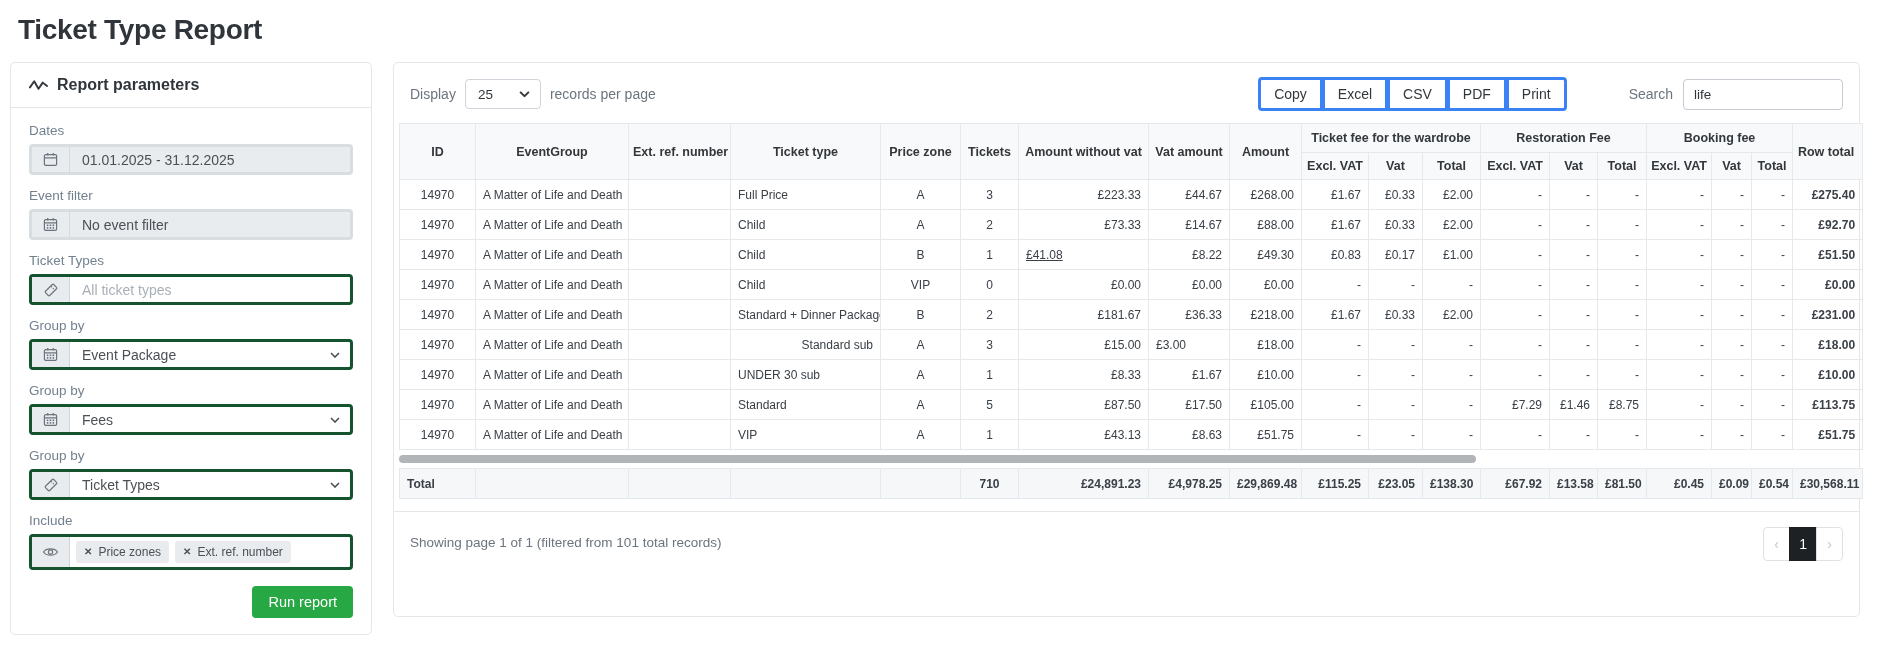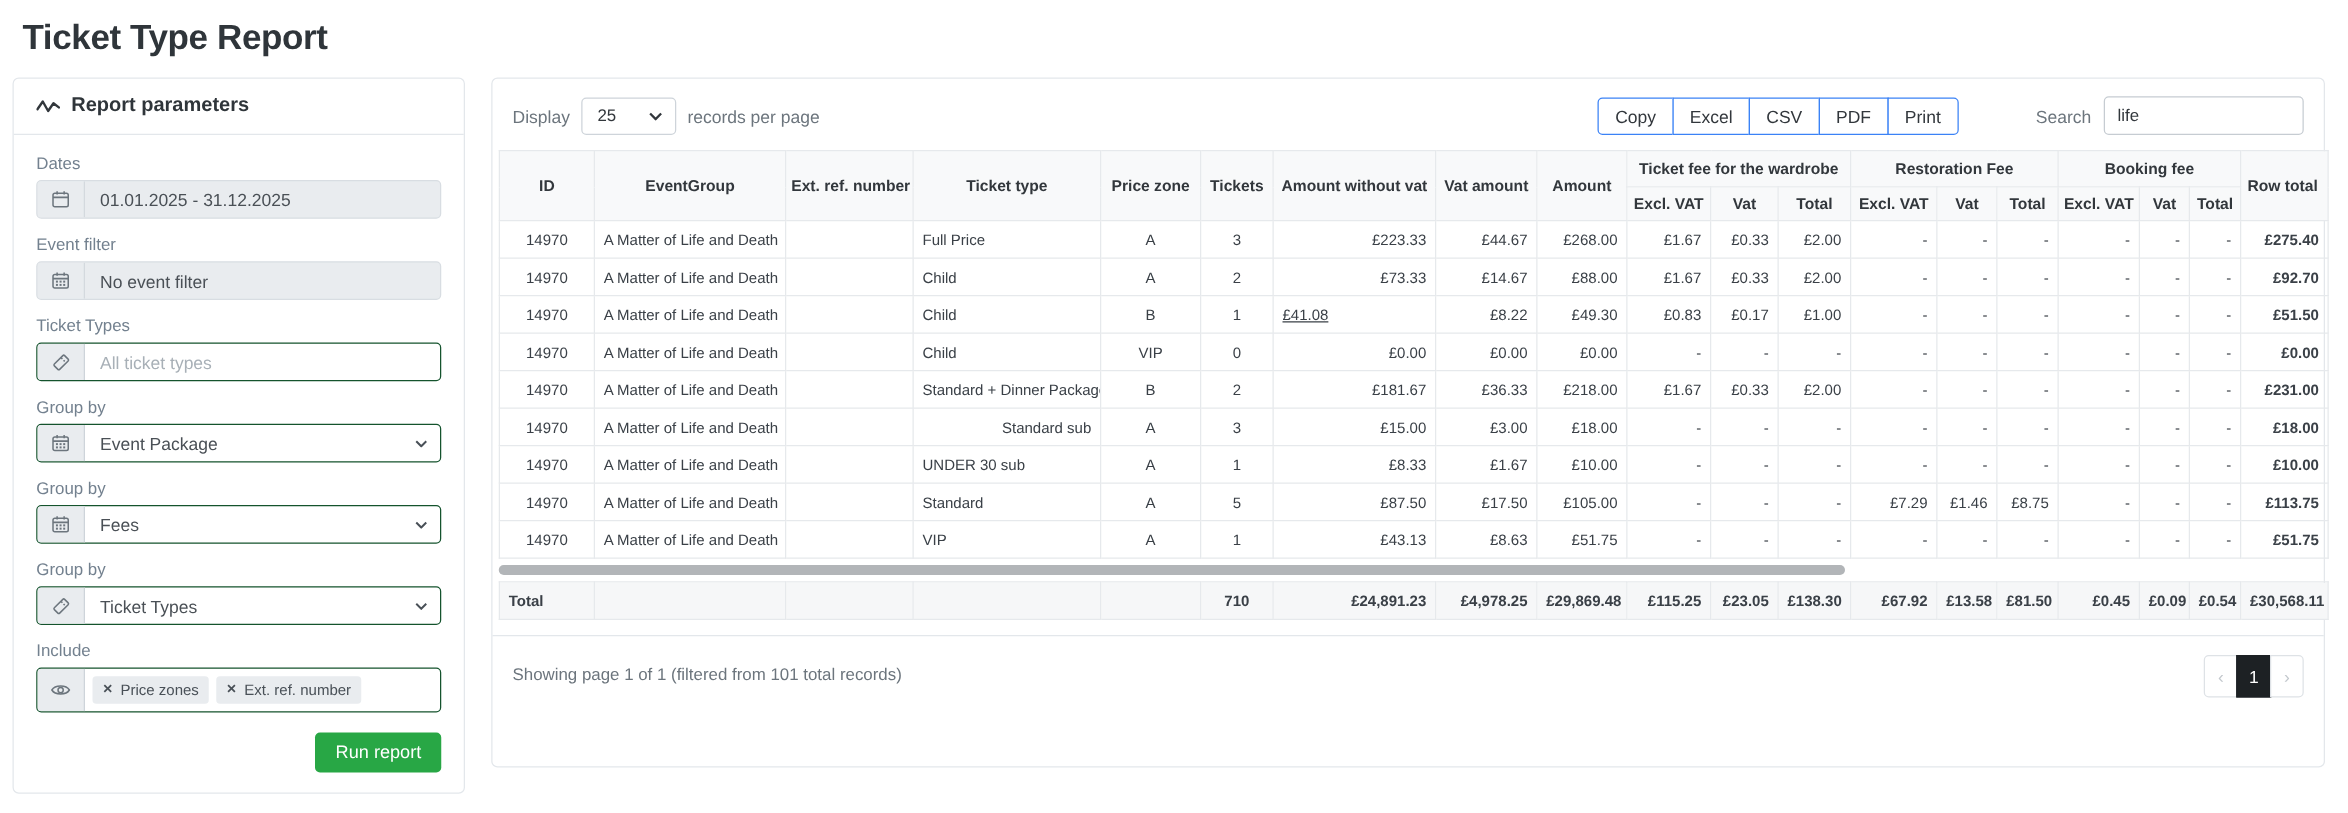--- a/index.html
+++ b/index.html
@@ -12,41 +12,41 @@
   
   .card { background:#fff; border:1px solid #e3e7eb; border-radius:5px; }
 
   
   .sidebar { width:362px; flex:0 0 362px; }
   .card-header { display:flex; align-items:center; gap:9px; padding:13px 18px; border-bottom:1px solid #e3e7eb; }
   .card-title { font-weight:bold; font-size:16px; color:#2f353a; }
   .card-body { padding:15px 18px 16px; }
   .field { margin-bottom:13px; }
   .field-label { color:#73818f; font-size:13.5px; margin-bottom:6px; }
-  .control { position:relative; display:flex; align-items:stretch; height:31px; border:1px solid #14532d; border-radius:4px; background:#fff; overflow:hidden; }
+  .control { position:relative; display:flex; align-items:stretch; height:31px; border:3px solid #14532d; border-radius:4px; background:#fff; overflow:hidden; }
   .control.gray { background:#e9ecef; border-color:#d8dde2; }
   .igicon { flex:0 0 38px; display:flex; align-items:center; justify-content:center; background:#e9ecef; border-right:1px solid #ced4da; color:#6c757d; }
   .control.gray .igicon { border-right-color:#d4d9de; }
   .igvalue { flex:1; display:flex; align-items:center; padding:0 12px; font-size:14px; color:#4a5056; white-space:nowrap; }
   .igvalue.placeholder { color:#a8b0b7; }
   .chev { position:absolute; right:10px; top:50%; transform:translateY(-50%); }
   .tags { flex:1; display:flex; align-items:center; gap:6px; padding:0 6px; }
   .tag { display:inline-flex; align-items:center; gap:6px; background:#e9ecef; border-radius:3px; padding:4px 8px; font-size:12px; color:#495057; white-space:nowrap; }
   .tag-x { font-size:10px; font-weight:bold; color:#495057; line-height:1; cursor:pointer; }
   .run-row { display:flex; justify-content:flex-end; margin-top:16px; }
   .run-btn { background:#28a745; color:#fff; border:none; border-radius:4px; padding:8px 16px; font-size:14.5px; font-family:inherit; cursor:pointer; }
 
   
   .main { width:1467px; flex:0 0 1467px; display:flex; flex-direction:column; }
   .toolbar { display:flex; justify-content:space-between; align-items:center; padding:14px 16px 12px; }
   .display-group { display:flex; align-items:center; gap:9px; color:#6c757d; font-size:14px; }
   .select-box { position:relative; min-width:76px; height:30px; display:flex; align-items:center; padding:0 26px 0 12px; border:1px solid #ced4da; border-radius:4px; color:#32373c; font-size:13.5px; background:#fff; cursor:pointer; }
   .toolbar-right { display:flex; align-items:center; gap:62px; }
   .btn-group { display:flex; }
-  .btn-group button { background:#fff; border:1px solid #3b82f6; color:#32373c; font-size:14px; font-family:inherit; padding:6px 13px; margin-left:-1px; cursor:pointer; }
+  .btn-group button { background:#fff; border:3px solid #3b82f6; color:#32373c; font-size:14px; font-family:inherit; padding:6px 13px; margin-left:-1px; cursor:pointer; }
   .btn-group button:first-child { border-radius:4px 0 0 4px; margin-left:0; }
   .btn-group button:last-child { border-radius:0 4px 4px 0; }
   .search-group { display:flex; align-items:center; gap:10px; color:#6c757d; font-size:14px; }
   .search-group input { width:160px; height:31px; border:1px solid #c6ccd2; border-radius:4px; padding:0 10px; font-size:13.5px; font-family:inherit; color:#32373c; outline:none; }
 
   .table-zone { padding:0 5px; }
   table.report { width:100%; border-collapse:collapse; table-layout:fixed; font-size:12px; }
   table.report th, table.report td { border:1px solid #e6e9ec; overflow:hidden; white-space:nowrap; }
   table.report thead th { background:#f8f9fa; color:#32373c; font-weight:bold; font-size:12.5px; text-align:center; vertical-align:middle; padding:6px 4px; }
   table.report thead tr.grp th { height:29px; }
@@ -429,21 +429,21 @@
                 <td class="bold" style="text-align: right;">£231.00</td>
               </tr>
               <tr>
                 <td style="text-align: center;">14970</td>
                 <td style="text-align: left;">A Matter of Life and Death</td>
                 <td style="text-align: left;"></td>
                 <td style="text-align: right;">Standard sub</td>
                 <td style="text-align: center;">A</td>
                 <td style="text-align: center;">3</td>
                 <td style="text-align: right;">£15.00</td>
-                <td style="text-align: right;">£3.00</td>
+                <td style="text-align: left;">£3.00</td>
                 <td style="text-align: right;">£18.00</td>
                 <td style="text-align: right;">-</td>
                 <td style="text-align: right;">-</td>
                 <td style="text-align: right;">-</td>
                 <td style="text-align: right;">-</td>
                 <td style="text-align: right;">-</td>
                 <td style="text-align: right;">-</td>
                 <td style="text-align: right;">-</td>
                 <td style="text-align: right;">-</td>
                 <td style="text-align: right;">-</td>

